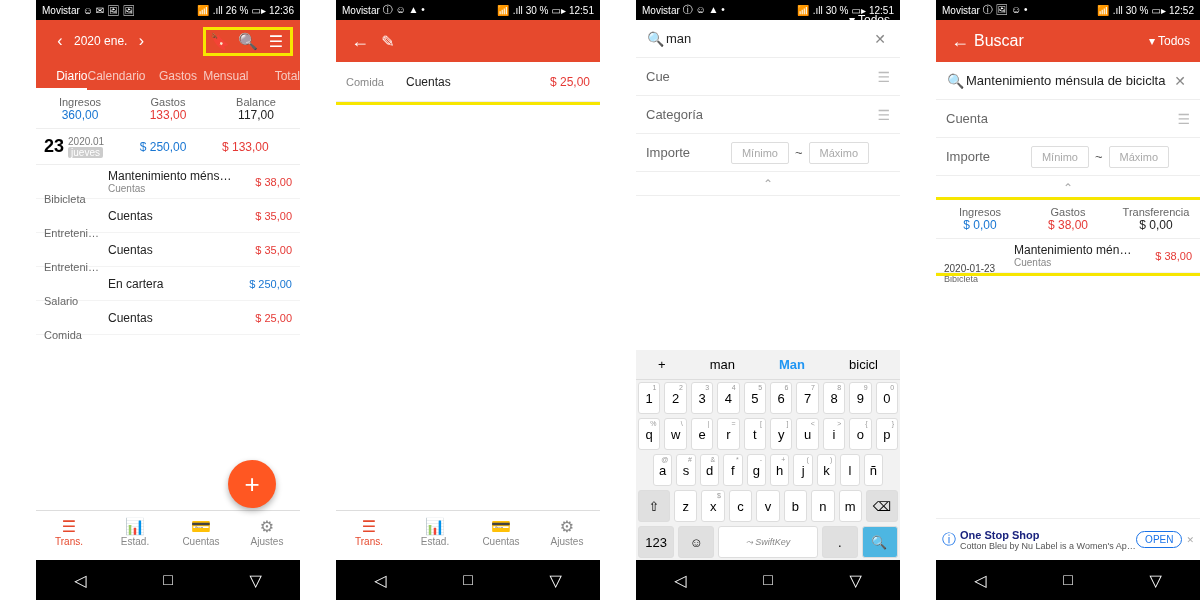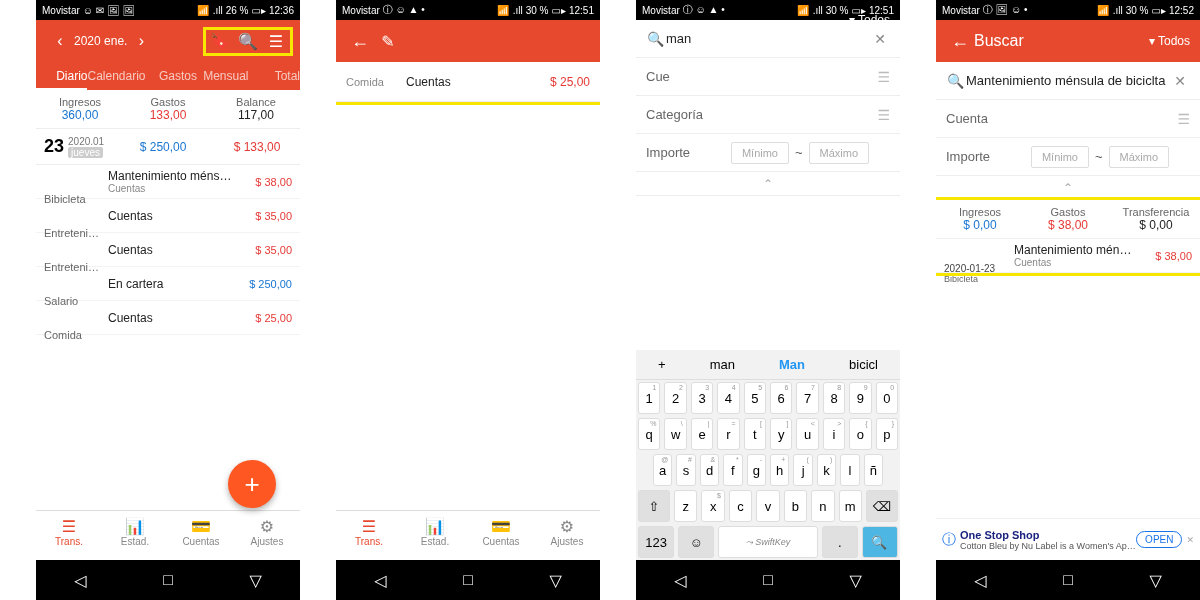--- a/index.html
+++ b/index.html
@@ -20,21 +20,21 @@
   .summary-row .col { flex: 1; font-size: 11px; }
   .summary-row .col .lbl { color: #666; }
   .summary-row .col .val { font-size: 12px; }
   .ingresos { color: #1976d2; }
   .gastos { color: #e53935; }
   .neutral { color: #222; }
   .date-row { display: flex; align-items: center; height: 36px; border-bottom: 1px solid #eee; padding: 0 8px; font-size: 12px; }
   .date-row .daynum { font-size: 18px; font-weight: 600; }
   .date-row .meta { margin-left: 4px; font-size: 10px; color: #777; }
   .date-row .ing { flex: 1; text-align: center; color: #1976d2; }
-  .date-row .gas { width: 70px; text-align: center; color: #e53935; }
+  .date-row .gas { width: 70px; text-align: left; color: #e53935; }
   .tx { display: flex; align-items: center; height: 34px; border-bottom: 1px solid #f3f3f3; padding: 0 8px; font-size: 11px; }
   .tx .cat { width: 64px; color: #666; white-space: nowrap; overflow: hidden; text-overflow: ellipsis; margin-top: 35px; }
   .tx .mid { flex: 1; overflow: hidden; }
   .tx .mid .t1 { font-size: 12px; color: #222; white-space: nowrap; overflow: hidden; text-overflow: ellipsis; }
   .tx .mid .t2 { font-size: 10px; color: #888; }
   .tx .amt { width: 60px; text-align: right; }
   .fab { position: absolute; right: 24px; bottom: 92px; width: 48px; height: 48px; border-radius: 50%; background: #ff5722; color: #fff; font-size: 26px; display: flex; align-items: center; justify-content: center; box-shadow: 0 3px 6px rgba(0,0,0,.3); }
   .bottomnav { height: 50px; display: flex; border-top: 1px solid #ddd; }
   .bottomnav .item { flex: 1; text-align: center; color: #888; font-size: 10px; padding-top: 6px; }
   .bottomnav .item.active { color: #e6492d; }

